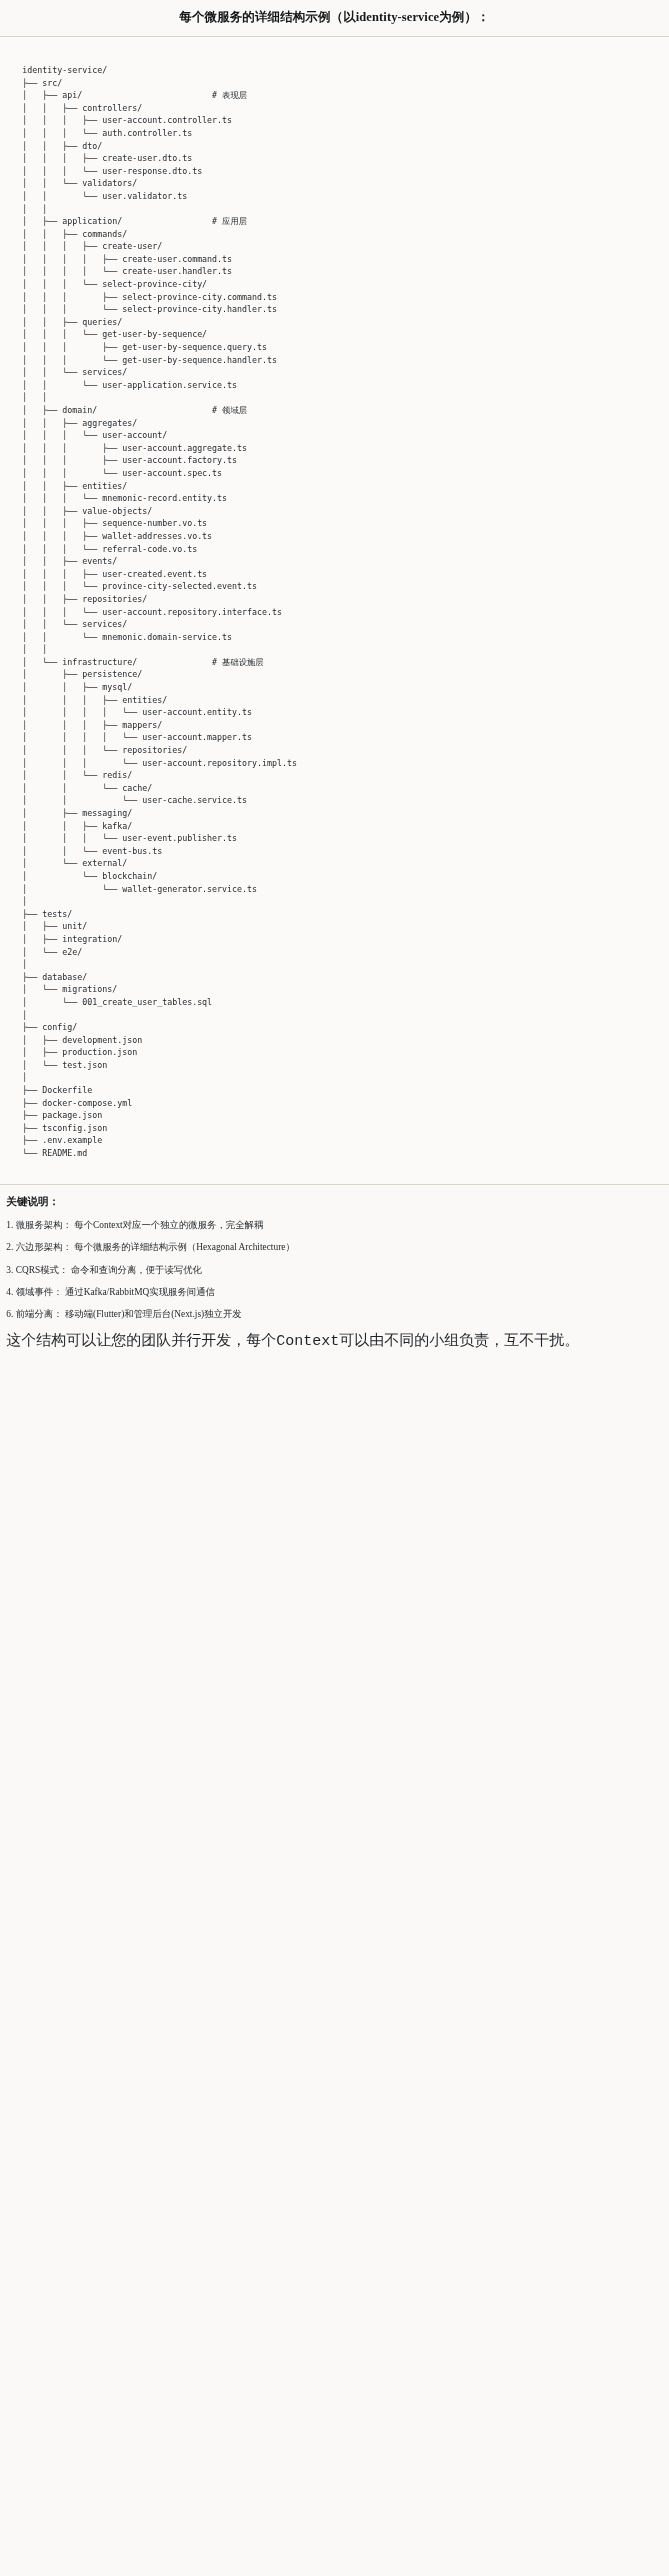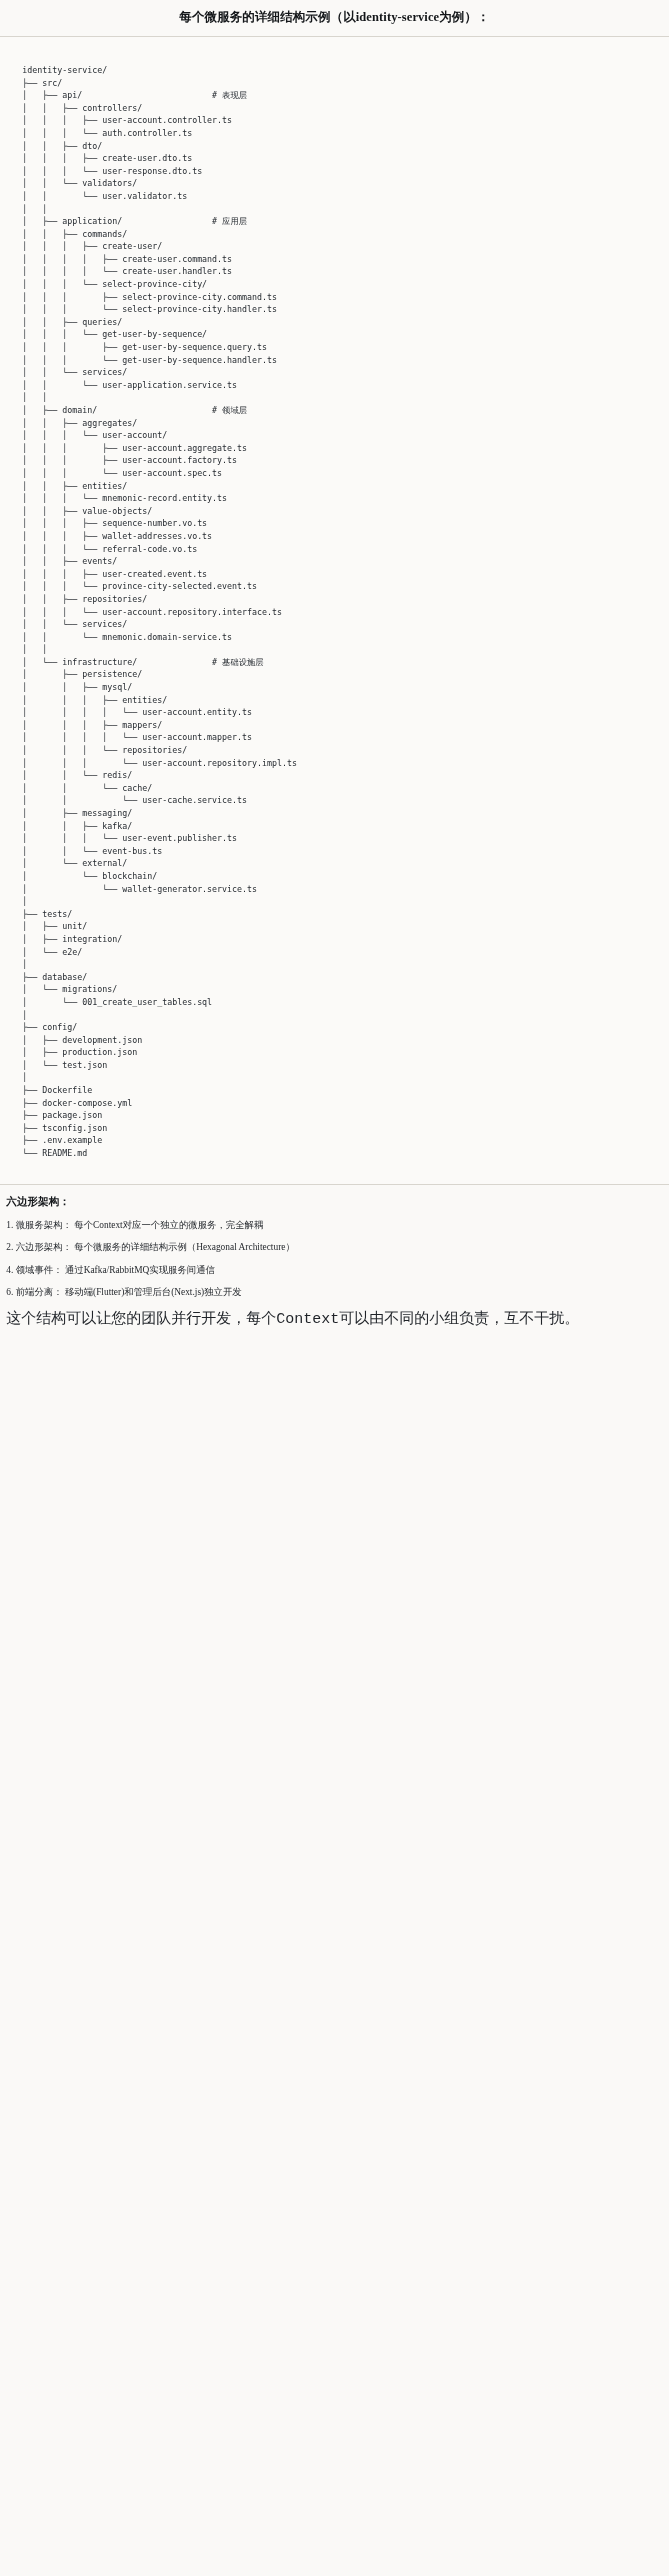--- a/index.html
+++ b/index.html
@@ -184,34 +184,39 @@
 │
 ├── Dockerfile
 ├── docker-compose.yml
 ├── package.json
 ├── tsconfig.json
 ├── .env.example
 └── README.md</pre>
   </section>
 
   <section class="notes-block">
-    <h2 class="notes-title">六边形架构：</h2>
+    <h2 class="notes-title">关键说明：</h2>
 
     <ol class="notes-list">
       <li class="note-item">
         <span class="note-num">1.</span>
         <span class="note-term">微服务架构</span><span class="note-sep">：</span>
         <span class="note-desc">每个Context对应一个独立的微服务，完全解耦</span>
       </li>
       <li class="note-item">
         <span class="note-num">2.</span>
         <span class="note-term">六边形架构</span><span class="note-sep">：</span>
         <span class="note-desc">每个微服务的详细结构示例（Hexagonal Architecture）</span>
       </li>
       <li class="note-item">
+        <span class="note-num">3.</span>
+        <span class="note-term">CQRS模式</span><span class="note-sep">：</span>
+        <span class="note-desc">命令和查询分离，便于读写优化</span>
+      </li>
+      <li class="note-item">
         <span class="note-num">4.</span>
         <span class="note-term">领域事件</span><span class="note-sep">：</span>
         <span class="note-desc">通过Kafka/RabbitMQ实现服务间通信</span>
       </li>
       <li class="note-item">
         <span class="note-num">6.</span>
         <span class="note-term">前端分离</span><span class="note-sep">：</span>
         <span class="note-desc">移动端(Flutter)和管理后台(Next.js)独立开发</span>
       </li>
     </ol>

